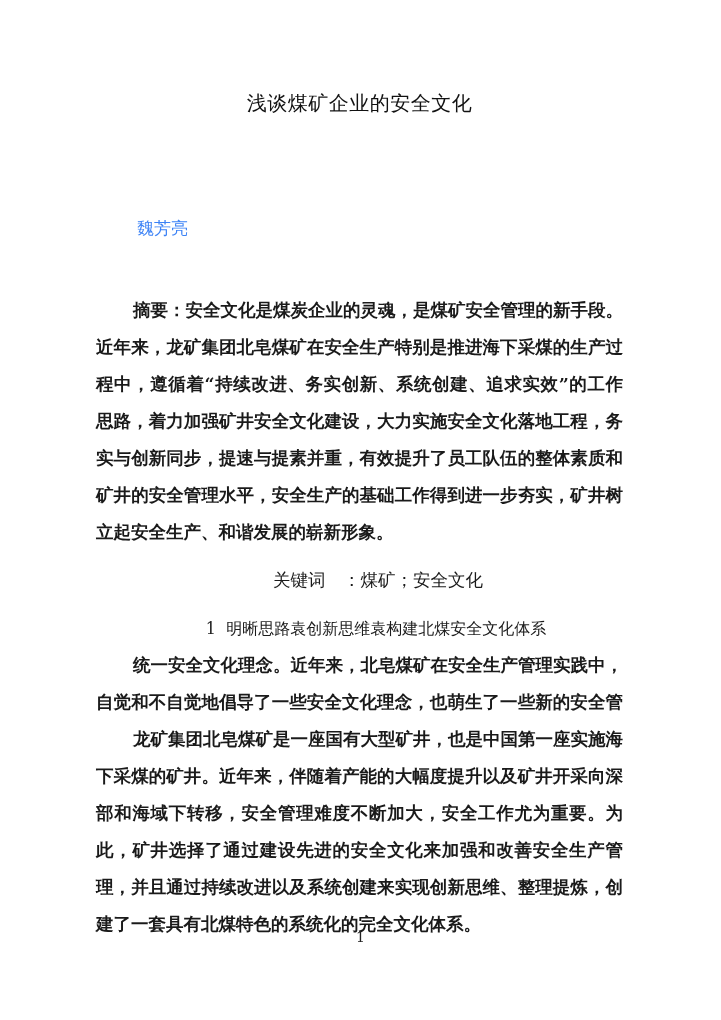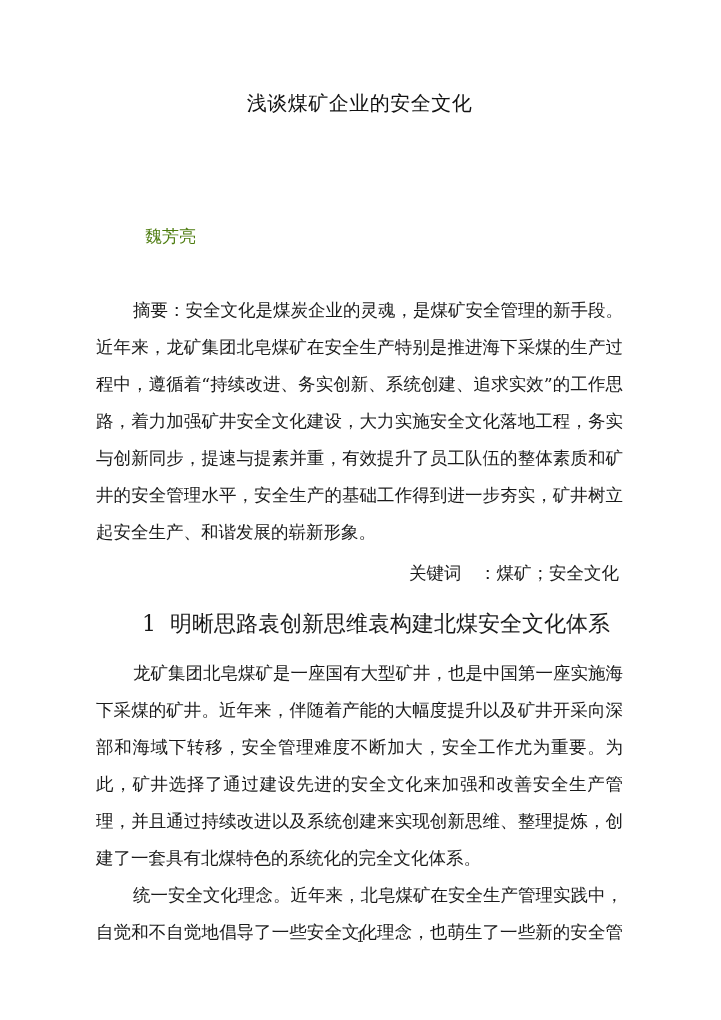--- a/index.html
+++ b/index.html
@@ -42,26 +42,26 @@
 
   .author-block {
     position: absolute;
     left: 0;
     top: 206px;
     width: 527px;
   }
 
   .author-name,
   .author-affil {
-    margin: 12px;
+    margin: 4px;
     padding: 0;
     font-size: 17px;
     line-height: 37px;
     text-indent: 37px;
-    color: #4d7c0f;
+    color: #3b82f6;
     white-space: pre-wrap;
   }
 
   .body-block {
     position: absolute;
     left: 0;
     top: 292px;
     width: 527px;
   }
 
@@ -69,48 +69,49 @@
     margin: 0;
     padding: 0;
     font-size: 17.5px;
     line-height: 37px;
     text-align: justify;
     text-justify: inter-character;
     text-indent: 37px;
     color: #1a1a1a;
     white-space: pre-wrap;
     word-break: break-all;
+    font-weight: bold;
   }
 
   p.para.last-line-stretch {
     text-align-last: justify;
   }
 
   p.para.flush {
     text-align-last: left;
   }
 
   p.heading-para {
-    margin: 13px;
+    margin: 0;
     padding: 0;
-    font-size: 22px;
+    font-size: 16px;
     line-height: 37px;
     text-indent: 33px;
-    text-align: right;
+    text-align: center;
     color: #1a1a1a;
     white-space: pre-wrap;
   }
 
   p.keywords-para {
-    margin: 4px;
+    margin: 11px;
     padding: 0;
     font-size: 17.5px;
     line-height: 37px;
     text-indent: 37px;
-    text-align: right;
+    text-align: center;
     color: #1a1a1a;
     white-space: pre-wrap;
   }
 
   .page-number {
     position: absolute;
     left: 0;
     top: 928px;
     width: 721px;
     text-align: center;
@@ -134,23 +135,23 @@
     </div>
 
     <div class="body-block">
 
       <p class="para flush">摘要：安全文化是煤炭企业的灵魂，是煤矿安全管理的新手段。近年来，龙矿集团北皂煤矿在安全生产特别是推进海下采煤的生产过程中，遵循着“持续改进、务实创新、系统创建、追求实效”的工作思路，着力加强矿井安全文化建设，大力实施安全文化落地工程，务实与创新同步，提速与提素并重，有效提升了员工队伍的整体素质和矿井的安全管理水平，安全生产的基础工作得到进一步夯实，矿井树立起安全生产、和谐发展的崭新形象。</p>
 
       <p class="keywords-para">关键词　：煤矿；安全文化</p>
 
       <p class="heading-para">1  明晰思路袁创新思维袁构建北煤安全文化体系</p>
 
+      <p class="para last-line-stretch">统一安全文化理念。近年来，北皂煤矿在安全生产管理实践中，自觉和不自觉地倡导了一些安全文化理念，也萌生了一些新的安全管</p>
+
       <p class="para flush">龙矿集团北皂煤矿是一座国有大型矿井，也是中国第一座实施海下采煤的矿井。近年来，伴随着产能的大幅度提升以及矿井开采向深部和海域下转移，安全管理难度不断加大，安全工作尤为重要。为此，矿井选择了通过建设先进的安全文化来加强和改善安全生产管理，并且通过持续改进以及系统创建来实现创新思维、整理提炼，创建了一套具有北煤特色的系统化的完全文化体系。</p>
-
-      <p class="para last-line-stretch">统一安全文化理念。近年来，北皂煤矿在安全生产管理实践中，自觉和不自觉地倡导了一些安全文化理念，也萌生了一些新的安全管</p>
 
     </div>
 
   </div>
 
   <div class="page-number">1</div>
 
 </div>
 
 </body></html>

